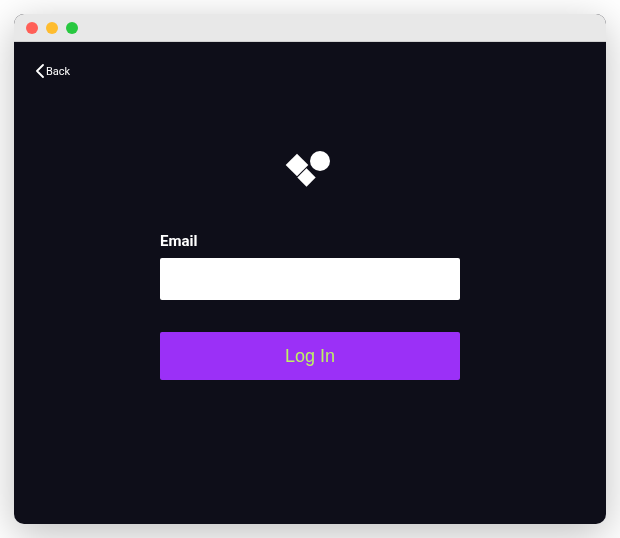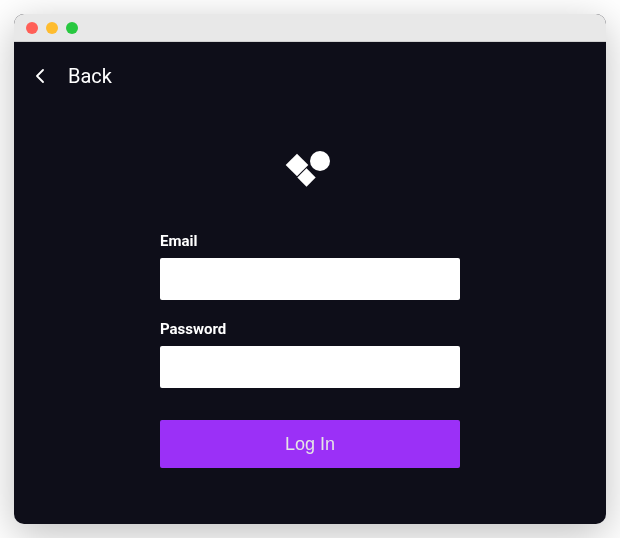--- a/index.html
+++ b/index.html
@@ -47,23 +47,23 @@
       flex: 1;
       position: relative;
       color: #ffffff;
     }
     .back-link {
       position: absolute;
       top: 22px;
       left: 22px;
       display: flex;
       align-items: center;
-      gap: 24px;
+      gap: 2px;
       color: #ffffff;
-      font-size: 20px;
+      font-size: 11px;
       cursor: pointer;
       user-select: none;
     }
     .back-chevron {
       display: inline-flex;
     }
     .form-wrap {
       position: absolute;
       top: 100px;
       left: 50%;
@@ -96,21 +96,21 @@
       padding: 0 10px;
       font-size: 15px;
       outline: none;
     }
     .login-btn {
       width: 100%;
       height: 48px;
       background: #9b30f7;
       border: none;
       border-radius: 2px;
-      color: #e5e5e5;
+      color: #bef264;
       font-size: 18px;
       font-weight: 400;
       cursor: pointer;
       margin-top: 12px;
     }
   </style>
 </head>
 <body>
 
 <div class="window">
@@ -138,21 +138,17 @@
             <circle cx="10" cy="-6" r="10" fill="#ffffff"></circle>
           </g>
         </svg>
       </div>
 
       <div class="field">
         <label class="field-label">Email</label>
         <input class="field-input" type="text" value="" style="">
       </div>
 
-      <div class="field">
-        <label class="field-label">Password</label>
-        <input class="field-input" type="password" value="" style="">
-      </div>
 
       <button class="login-btn">Log In</button>
     </div>
   </div>
 </div>
 
 </body></html>

